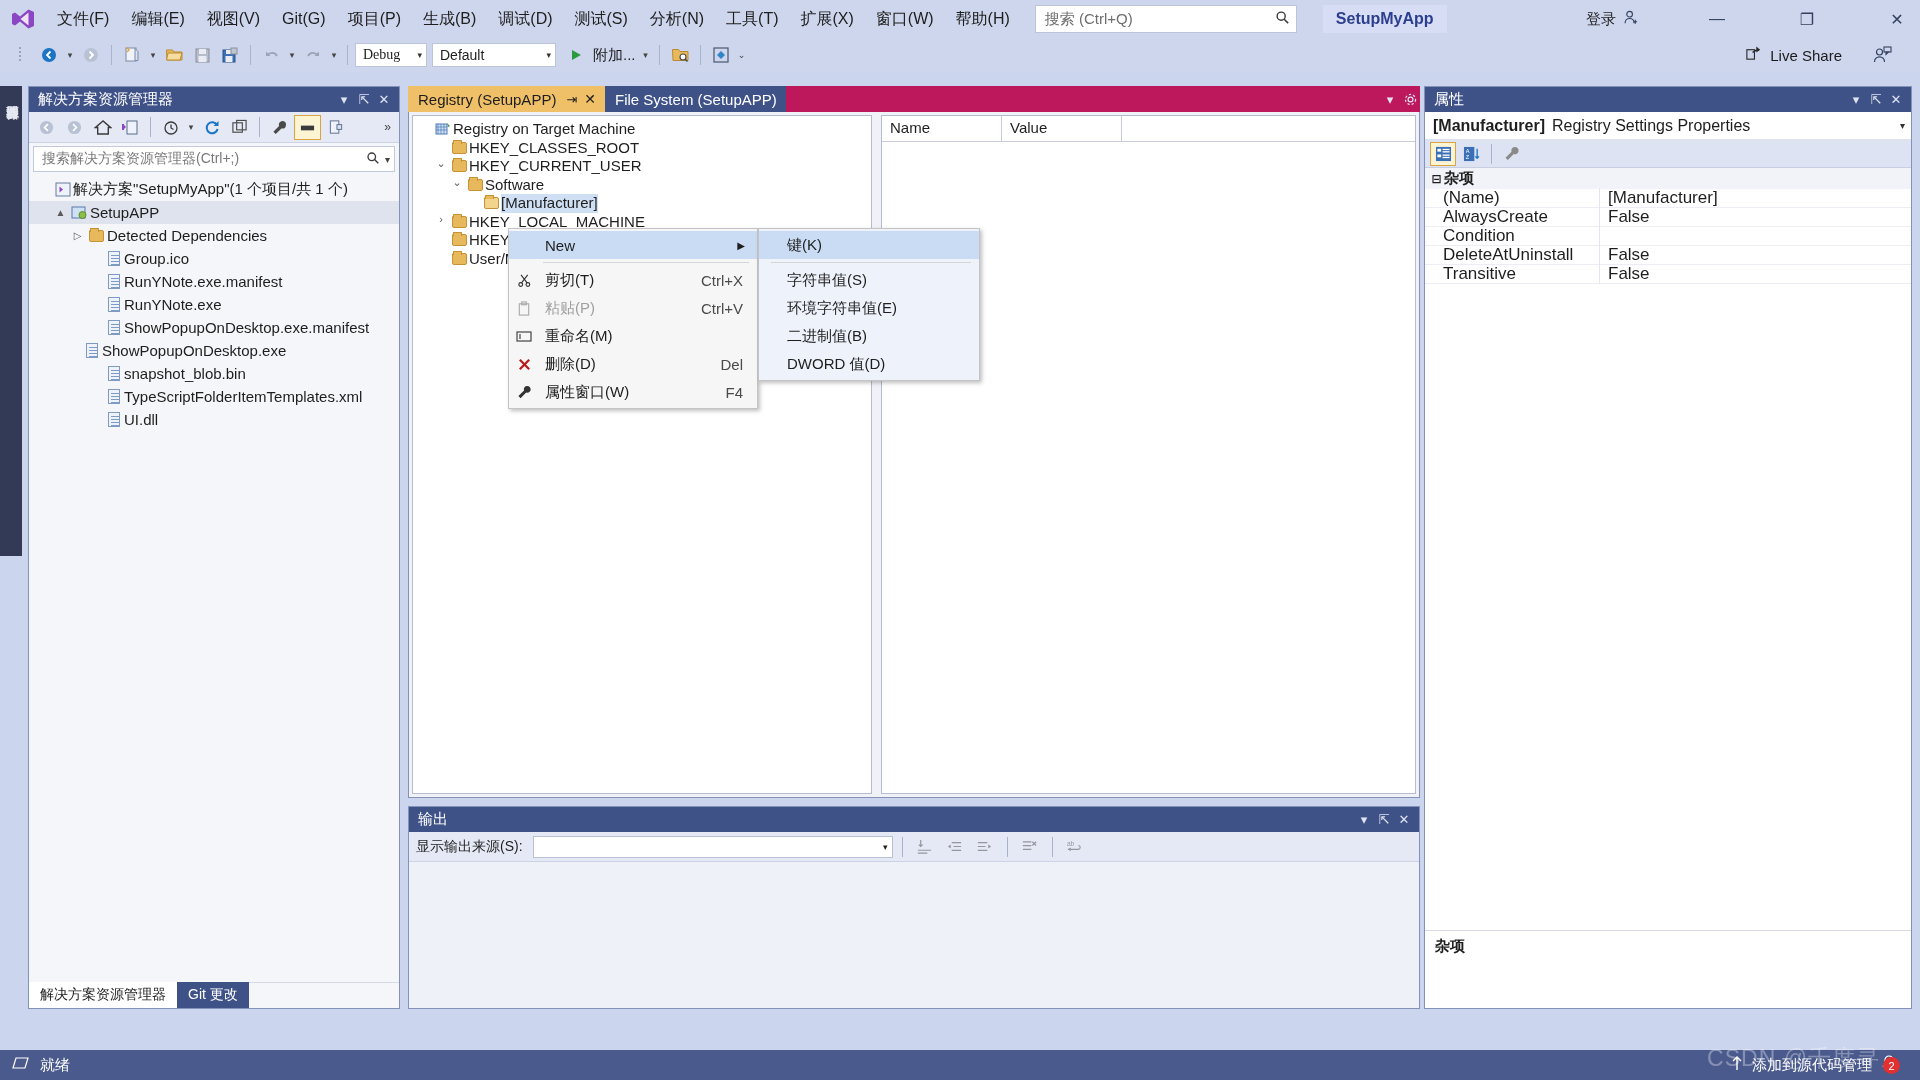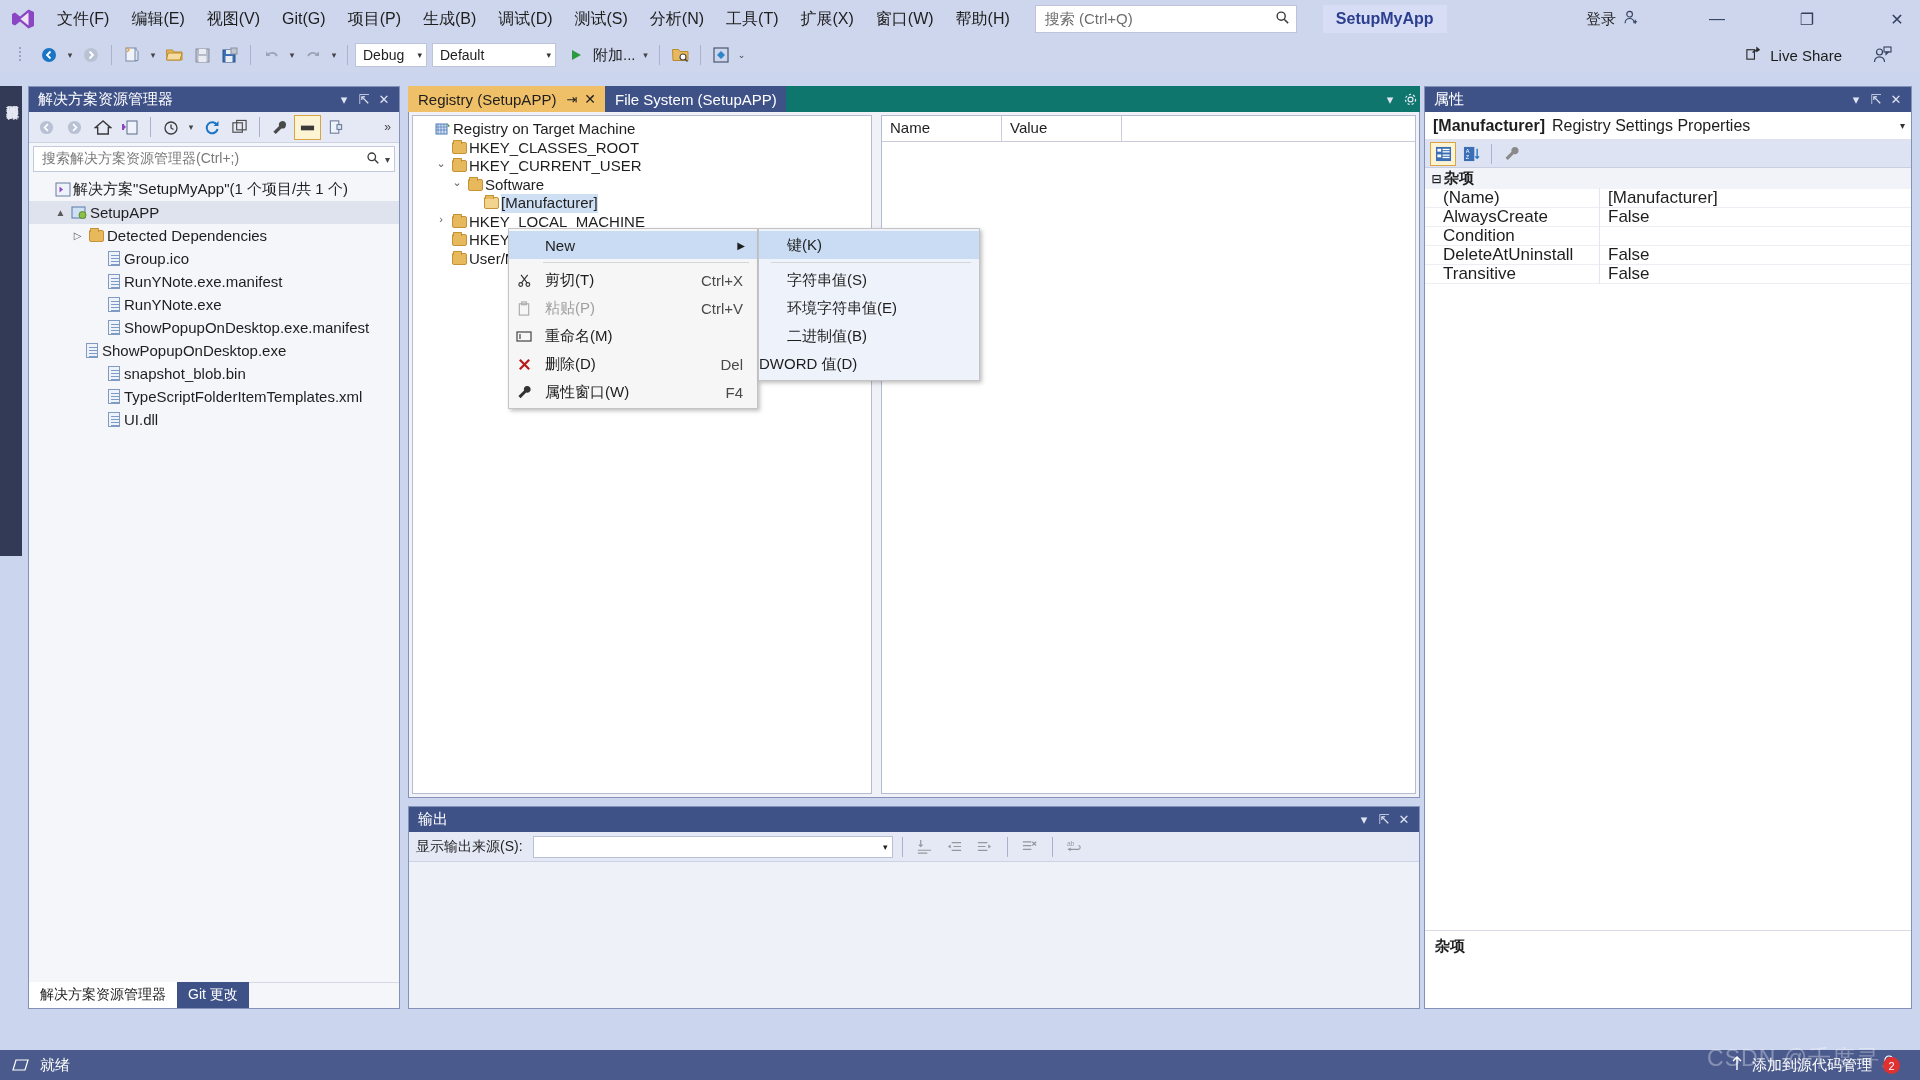--- a/index.html
+++ b/index.html
@@ -95,21 +95,21 @@
   .tico { width: 21px; display: flex; align-items: center; justify-content: center; }
   .se-footer-tabs {
     position: absolute; left: 0; bottom: 0; height: 26px; width: 100%; background: #f5f6fa;
     display: flex; align-items: flex-end; border-top: 1px solid #d5d9e7;
   }
   .sft { height: 26px; padding: 0 11px; display:flex; align-items:center; font-size: 14px; }
   .sft.active { background: #fff; color: #1e1e1e; }
   .sft.inactive { background: #3f5288; color: #ffffff; }
 
   
-  .doc-tabs { position: absolute; left: 408px; top: 86px; width: 1012px; height: 26px; background: #0f766e; display: flex; }
+  .doc-tabs { position: absolute; left: 408px; top: 86px; width: 1012px; height: 26px; background: #be185d; display: flex; }
   .dtab { height: 26px; display: flex; align-items: center; padding: 0 9px 0 10px; font-size: 15px; white-space: nowrap; }
   .dtab.active { background: #f0c068; color: #1e1e1e; }
   .dtab.inactive { background: #3f5288; color: #fff; }
   .dtab .pin { margin-left: 10px; font-size: 13px; }
   .dtab .cls { margin-left: 7px; font-size: 14px; }
   .doc-tab-right { position: absolute; right: 0; top: 0; height: 26px; display: flex; align-items: center; color: #dfe4f2; }
 
   
   #registry-editor {
     position: absolute; left: 408px; top: 112px; width: 1012px; height: 686px;
@@ -161,21 +161,21 @@
   .prow .pn { width: 175px; padding-left: 18px; border-right: 1px solid #e4e6ef; }
   .prow .pv { flex: 1; padding-left: 8px; }
   .prow.dim .pn, .prow.dim .pv { color: #8d8d8d; }
   .prop-desc { position: absolute; left: 0; right: 0; bottom: 0; height: 78px; border-top: 1px solid #d8dbe6; padding: 6px 10px; font-size: 15px; font-weight: bold; }
 
   
   .statusbar {
     position: absolute; left: 0; bottom: 0; width: 1920px; height: 30px; background: #4a5a8c; color: #fff;
     display: flex; align-items: center; padding: 0 12px; font-size: 15px;
   }
-  .sb-left { display: flex; align-items: flex-end; gap: 10px; }
+  .sb-left { display: flex; align-items: flex-start; gap: 10px; }
   .sb-right { position: absolute; right: 14px; display: flex; align-items: center; gap: 8px; }
   .badge {
     position: absolute; right: 6px; bottom: 2px; width: 17px; height: 17px; border-radius: 50%;
     background: #e03030; color: #fff; font-size: 11px; display: flex; align-items: center; justify-content: center;
   }
   .watermark {
     position: absolute; right: 40px; bottom: 6px; font-size: 23px; color: rgba(255,255,255,0.33);
     letter-spacing: 1px; pointer-events: none;
   }
   .folder { display:inline-block; width:15px; height:12px; background:#e8b95c; border:1px solid #c69334; border-radius:1px 2px 2px 2px; position:relative; }
@@ -302,21 +302,21 @@
     </div>
     <div class="tb-caret">▾</div>
     <div class="tb-ico">
       <svg width="17" height="17" viewBox="0 0 17 17">
           <path d="M13 8.5c-3-3.5-8-3.5-10 .5" fill="none" stroke="#9aa3b5" stroke-width="1.8"></path>
           <path d="M14 4.5v4.5H9.5z" fill="#9aa3b5"></path>
         </svg>
     </div>
     <div class="tb-caret">▾</div>
     <div class="tb-sep"></div>
-    <div class="combo" style="width:72px;">
+    <div class="combo" style="width:72px;font-family:Liberation Serif, serif;">
       <span>Debug</span>
         <span class="cc">▾</span>
     </div>
     <div class="combo" style="width:124px;margin-left:3px;">
       <span>Default</span>
         <span class="cc">▾</span>
     </div>
     <div class="tb-ico" style="margin-left:5px;">
       <svg width="14" height="14" viewBox="0 0 14 14">
           <path d="M3 2l9 5-9 5z" fill="#2b9a3e"></path>
@@ -688,21 +688,21 @@
       <span class="ctx-key">F4</span>
     </div>
   </div>
 
   <div class="ctxmenu" style="left:758px; top:228px; width:222px; background:#eef2fb;">
     <div class="ctx-item hl" style="padding-left:28px;">键(K)</div>
     <div class="ctx-sep" style="margin-left:12px;"></div>
     <div class="ctx-item" style="padding-left:28px;">字符串值(S)</div>
     <div class="ctx-item" style="padding-left:28px;">环境字符串值(E)</div>
     <div class="ctx-item" style="padding-left:28px;">二进制值(B)</div>
-    <div class="ctx-item" style="text-align:right;">DWORD 值(D)</div>
+    <div class="ctx-item" style="padding-left:28px;text-align:right;">DWORD 值(D)</div>
   </div>
 
   <div id="output-panel">
     <div class="panel-head">
       <span class="ptitle">输出</span>
       <span class="phbtn">▾</span>
       <span class="phbtn">⇱</span>
       <span class="phbtn">✕</span>
     </div>
     <div class="out-bar">

